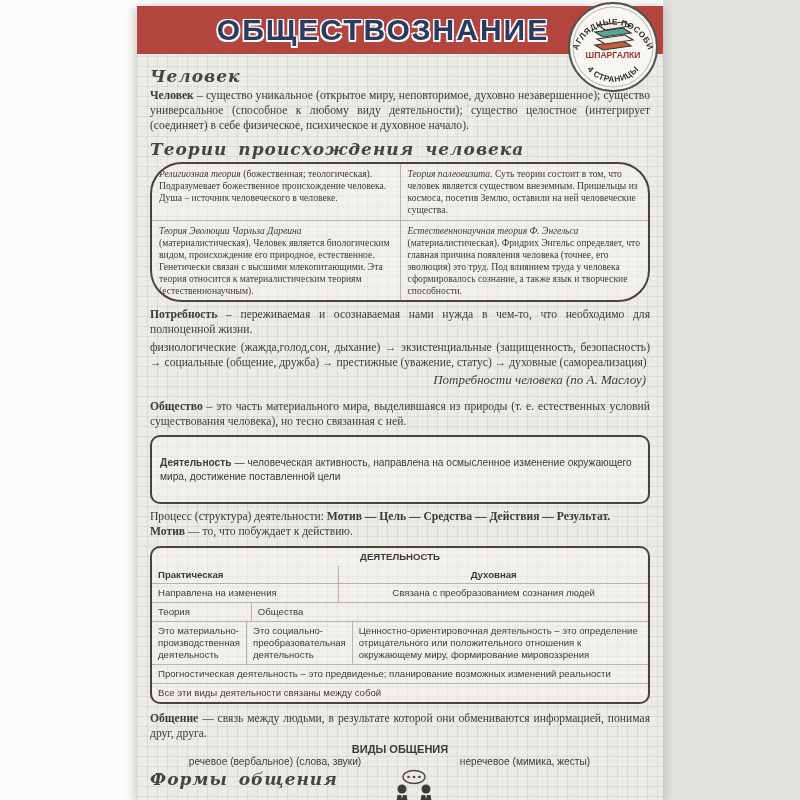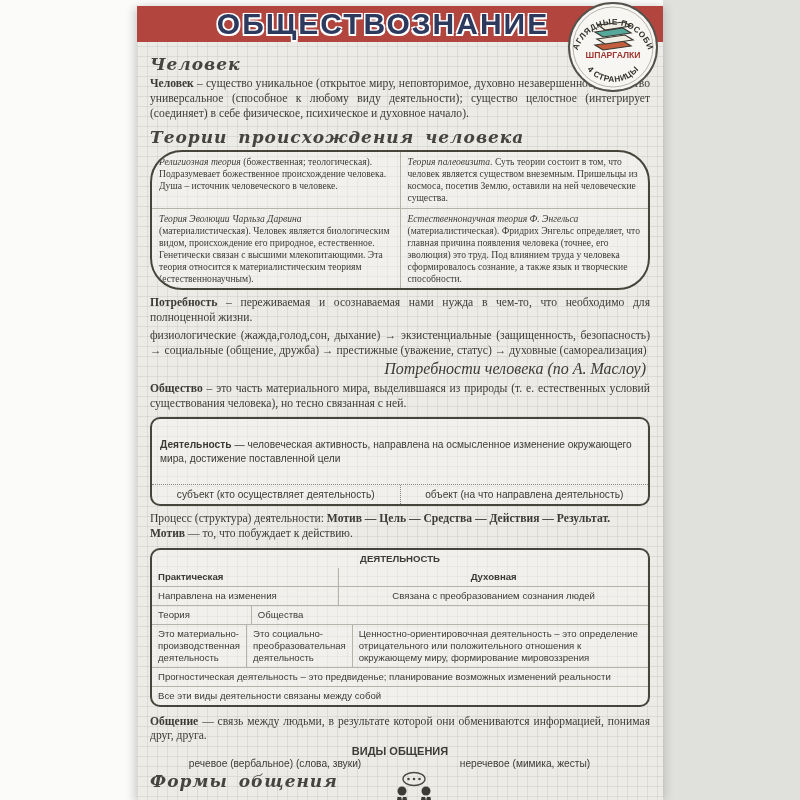--- a/index.html
+++ b/index.html
@@ -12,21 +12,21 @@
   .bg-right{position:absolute;top:0;left:663px;width:137px;height:800px;background:#e0e0dd;}
   .card{
     position:absolute;left:137px;top:6px;width:526px;height:794px;
     background-color:#edebe6;
     background-image:
       repeating-linear-gradient(to right, rgba(150,158,165,0.20) 0 1px, transparent 1px 10px),
       repeating-linear-gradient(to bottom, rgba(150,158,165,0.20) 0 1px, transparent 1px 10px);
     box-shadow:-4px 2px 8px rgba(0,0,0,0.15), 4px 0 8px rgba(0,0,0,0.10);
   }
   .band{
-    position:relative;height:36px;background:#b2463f;
+    position:relative;height:48px;background:#b2463f;
     display:flex;align-items:center;justify-content:center;
   }
   .band-title{
     font-family:"Liberation Sans", sans-serif;
     font-weight:800;font-size:30px;letter-spacing:2px;color:#2d3a5e;
     padding-right:34px;
     text-shadow:-1.5px -1.5px 0 #fff, 1.5px -1.5px 0 #fff, -1.5px 1.5px 0 #fff, 1.5px 1.5px 0 #fff, 0 0 2px #fff;
     white-space:nowrap;
   }
   .badge{position:absolute;top:-5px;right:4px;width:92px;height:92px;}
@@ -39,21 +39,21 @@
   p.body{font-size:11.6px;line-height:1.28;margin:2px 0 6px 0;text-align:justify;}
   .lead{font-weight:bold;}
   
   .rbox{border:2px solid #47443c;border-radius:10px;overflow:hidden;background:rgba(248,247,243,0.45);}
   .ttable{font-family:Liberation Serif, serif;font-size:9.6px;line-height:1.24;margin:3px 0 6px 0;border-radius:32px;}
   .trow{display:flex;}
   .trow + .trow{border-top:1px solid #b6b3ab;}
   .tcell{width:50%;padding:4px 7px;text-align:left;}
   .tcell + .tcell{border-left:1px solid #b6b3ab;}
   .titalic{font-style:italic;}
-  .caption{font-style:italic;font-size:16px;text-align:right;margin:0 4px 4px 0;}
+  .caption{font-style:italic;font-size:13px;text-align:right;margin:0 4px 12px 0;}
   
   .dbox{font-family:"Liberation Sans", sans-serif;font-size:10.2px;line-height:1.3;margin:3px 0 6px 0;}
   .dbox .def{padding:19px 8px;}
   .dbox .subrow{display:flex;border-top:1px dotted #8b8880;}
   .dbox .subcell{width:50%;text-align:center;padding:3px 4px;}
   .dbox .subcell + .subcell{border-left:1px dotted #8b8880;}
   
   .dtable{font-family:"Liberation Sans", sans-serif;font-size:9.6px;line-height:1.25;margin:4px 0 8px 0;}
   .drow{display:flex;}
   .drow + .drow{border-top:1px solid #b6b3ab;}
@@ -126,24 +126,20 @@
     </div>
 
     <p class="body" style="margin-bottom:3px;"><span class="lead">Потребность</span><span> – переживаемая и осознаваемая нами нужда в чем-то, что необходимо для полноценной жизни.</span></p>
     <p class="body" style="margin-bottom:1px;">физиологические (жажда,голод,сон, дыхание) → экзистенциальные (защищенность, безопасность) → социальные (общение, дружба) → престижные (уважение, статус) → духовные (самореализация)</p>
     <div class="caption">Потребности человека (по А. Маслоу)</div>
 
     <p class="body"><span class="lead">Общество</span><span> – это часть материального мира, выделившаяся из природы (т. е. естественных условий существования человека), но тесно связанная с ней.</span></p>
 
     <div class="rbox dbox">
       <div class="def"><span class="bold">Деятельность</span><span> — человеческая активность, направлена на осмысленное изменение окружающего мира, достижение поставленной цели</span></div>
-      <div class="subrow">
-        <div class="subcell">субъект (кто осуществляет деятельность)</div>
-        <div class="subcell">объект (на что направлена деятельность)</div>
-      </div>
     </div>
 
     <p class="body" style="margin-bottom:0;"><span>Процесс (структура) деятельности: </span><span class="lead">Мотив — Цель — Средства — Действия — Результат.</span></p>
     <p class="body" style="margin-top:0;"><span class="lead">Мотив</span><span> — то, что побуждает к действию.</span></p>
 
     <div class="rbox dtable">
       <div class="dhead">ДЕЯТЕЛЬНОСТЬ</div>
       <div class="drow">
         <div class="c-left bold">Практическая</div>
         <div class="c-right bold">Духовная</div>

